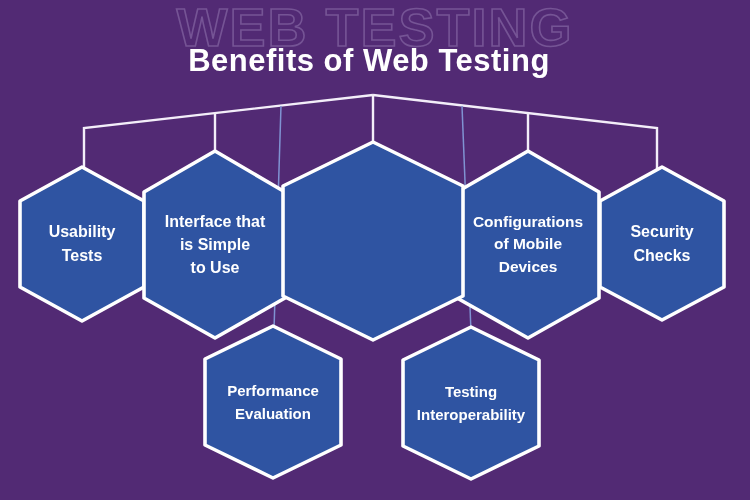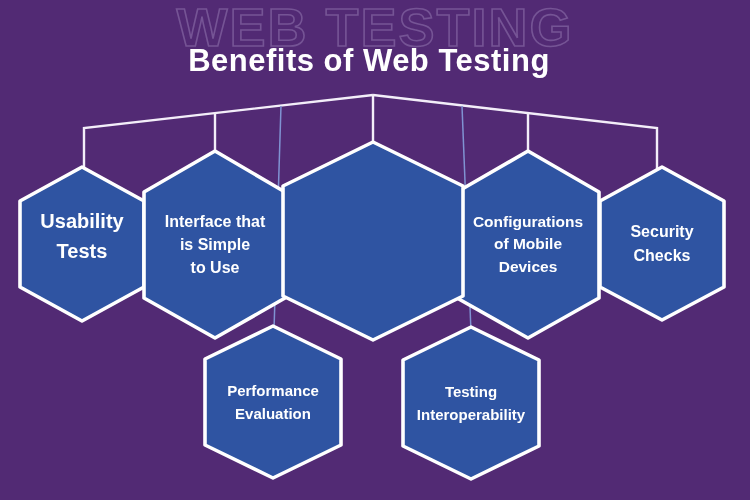--- a/index.html
+++ b/index.html
@@ -70,21 +70,21 @@
   }
   .hexlabel{
     position:absolute;
     transform:translate(-50%,-50%);
     color:#ffffff;
     font-weight:700;
     text-align:center;
     white-space:pre-line;
     line-height:1.5;
   }
-  .lbl-1{left:82px;  top:236px; font-size:20px;}
+  .lbl-1{left:82px;  top:244px; font-size:16px;}
   .lbl-2{left:215px; top:245px; font-size:16px; line-height:1.45;}
   .lbl-3{left:373px; top:241px; font-size:20px; line-height:1.6;}
   .lbl-4{left:528px; top:245px; font-size:15.5px; line-height:1.45;}
   .lbl-5{left:662px; top:244px; font-size:16px;}
   .lbl-6{left:273px; top:402px; font-size:15px;}
   .lbl-7{left:471px; top:403px; font-size:15px;}
 </style>
 </head>
 <body>
 

